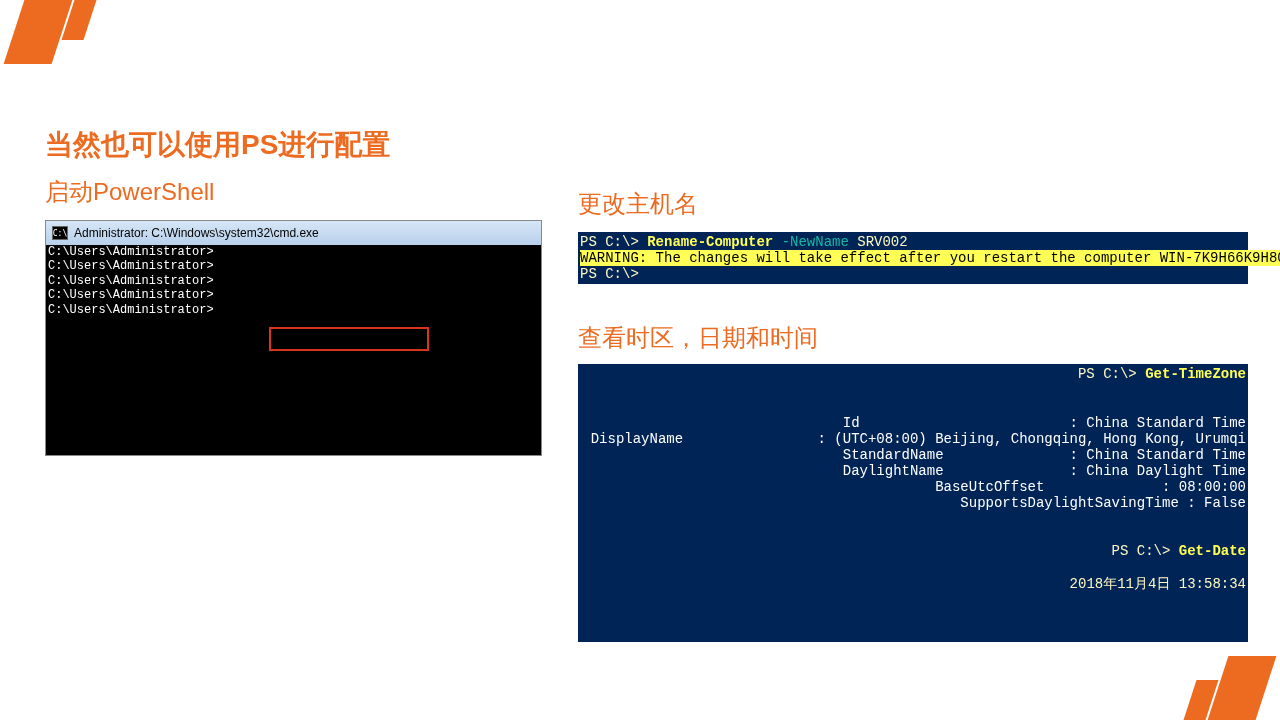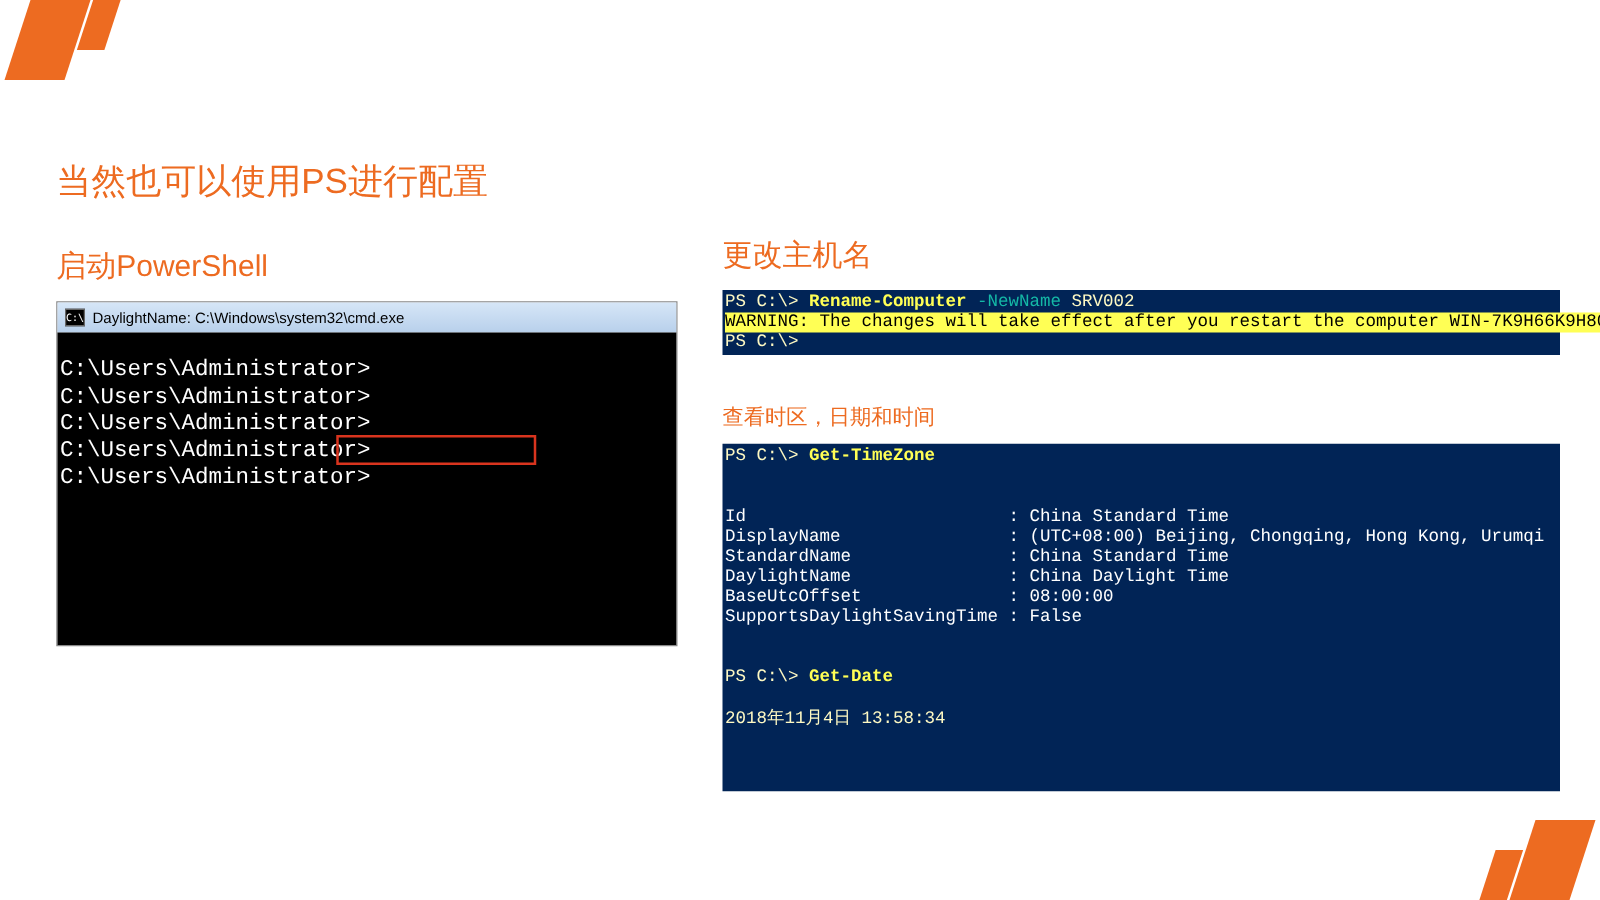--- a/index.html
+++ b/index.html
@@ -39,43 +39,43 @@
     width: 22px; height: 40px;
     background: #ed6b21;
     transform: skewX(-18deg);
   }
   .main-title {
     position: absolute;
     top: 126px;
     left: 45px;
     color: #ed6b21;
     font-size: 28px;
-    font-weight: 400;
+    font-weight: 700;
   }
   .col-left {
     position: absolute;
-    top: 197px;
+    top: 176px;
     left: 45px;
     width: 495px;
   }
   .col-right {
     position: absolute;
     top: 188px;
     left: 578px;
     width: 670px;
   }
   .subtitle {
     color: #ed6b21;
     font-size: 24px;
     font-weight: 300;
     margin-bottom: 12px;
   }
   .subtitle2 {
     color: #ed6b21;
-    font-size: 17px;
+    font-size: 24px;
     font-weight: 300;
     margin-top: 38px;
     margin-bottom: 10px;
     font-family: Liberation Serif, serif;
   }
   .cmd-window {
     width: 495px;
     border: 1px solid #888;
   }
   .cmd-titlebar {
@@ -96,22 +96,22 @@
     color: #fff;
     display: inline-flex;
     align-items: center;
     justify-content: center;
     font-family: monospace;
   }
   .cmd-body {
     background: #000;
     color: #fff;
     font-family: "Consolas", "Courier New", monospace;
-    font-size: 18px;
-    padding: 20px 2px;
+    font-size: 12px;
+    padding: 0 2px;
     line-height: 1.2;
     height: 210px;
     position: relative;
   }
   .cmd-line { white-space: pre; }
   .highlight-box {
     position: absolute;
     border: 2px solid #d9341e;
     left: 223px;
     top: 82px;
@@ -124,21 +124,21 @@
     font-family: "SimSun","NSimSun","Courier New", monospace;
     font-size: 14px;
     line-height: 1.15;
     padding: 2px 2px;
     white-space: pre;
     color: #fff;
     width: 670px;
     box-sizing: border-box;
   }
   .ps-small { min-height: 48px; }
-  .ps-large { min-height: 278px; }
+  .ps-large { min-height: 278px; text-align: right; }
   .ps-white { color: #fef9c3; }
   .ps-yellow { color: #ffff55; font-weight: bold; }
   .ps-gray { color: #14b8a6; }
   .ps-warn { color: #000; background: #ffff55; }
 </style>
 </head>
 <body>
 
 <div class="logo-top">
   <div class="bar1"></div>
@@ -149,21 +149,21 @@
     <div class="bar2"></div>
 </div>
 
 <div class="main-title">当然也可以使用PS进行配置</div>
 
 <div class="col-left">
   <div class="subtitle">启动PowerShell</div>
   <div class="cmd-window">
     <div class="cmd-titlebar">
       <span class="cmd-icon">C:\</span>
-      <span>DaylightName: C:\Windows\system32\cmd.exe</span>
+      <span>Administrator: C:\Windows\system32\cmd.exe</span>
     </div>
     <div class="cmd-body">
       <div class="cmd-line">C:\Users\Administrator&gt;</div>
       <div class="cmd-line">C:\Users\Administrator&gt;</div>
       <div class="cmd-line">C:\Users\Administrator&gt;</div>
       <div class="cmd-line">C:\Users\Administrator&gt;</div>
       <div class="cmd-line">C:\Users\Administrator&gt;</div>
       <div class="highlight-box"></div>
     </div>
   </div>

